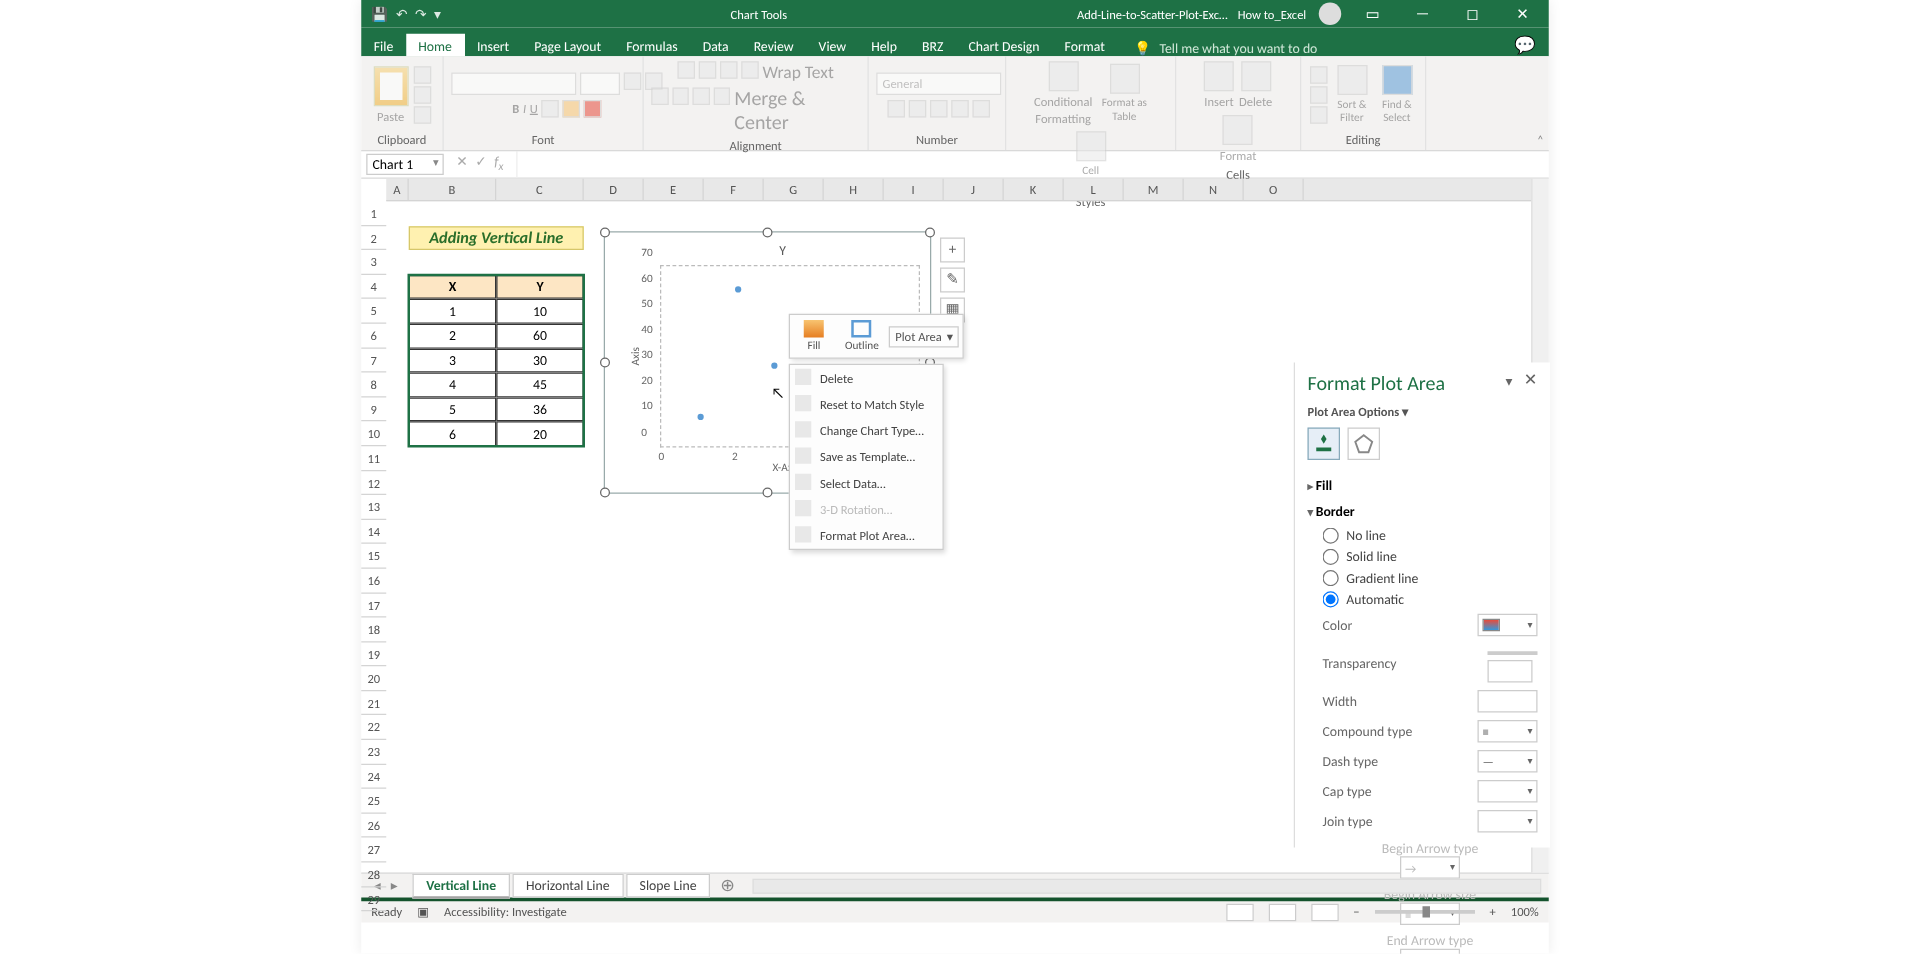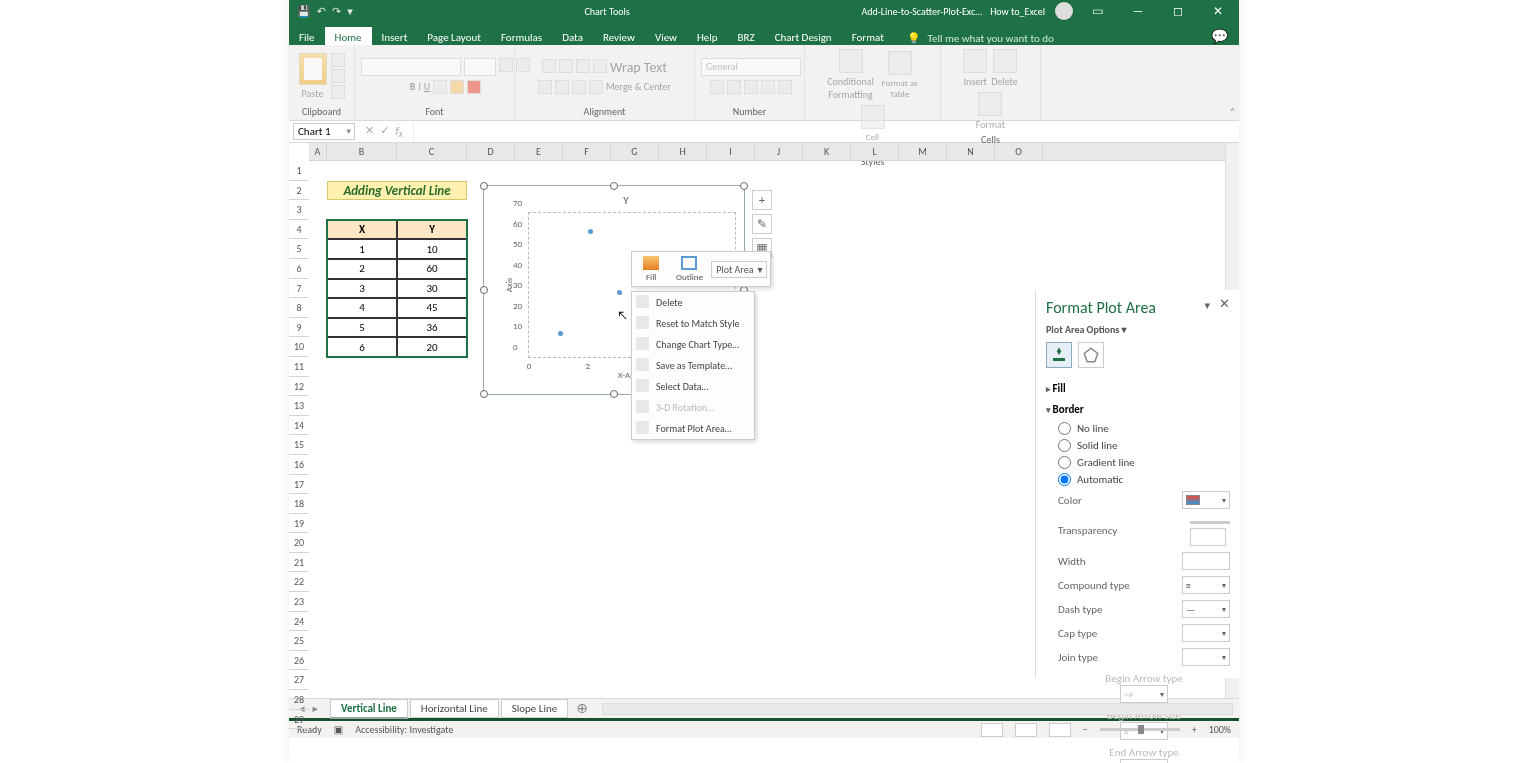--- a/index.html
+++ b/index.html
@@ -221,21 +221,21 @@
           <div class="icon-sm"></div>
           <div class="icon-sm"></div>
           <div class="icon-sm"></div>
           <span style="font-size:14px;">Wrap Text</span>
         </div>
         <div class="btn-row">
           <div class="icon-sm"></div>
           <div class="icon-sm"></div>
           <div class="icon-sm"></div>
           <div class="icon-sm"></div>
-          <span style="font-size:10px;">Merge &amp; Center</span>
+          <span style="font-size:16px;">Merge &amp; Center</span>
         </div>
       </div>
       <div class="label">Alignment</div>
     </div>
     <div class="group" style="width:110px;">
       <div class="controls" style="flex-direction:column;gap:4px;">
         <div class="dropdown-box">General</div>
         <div class="btn-row">
           <div class="icon-sm"></div>
           <div class="icon-sm"></div>
@@ -272,20 +272,38 @@
         <div class="big">
             <div class="icon-lg"></div>
             <span>Delete</span>
           </div>
         <div class="big">
             <div class="icon-lg"></div>
             <span>Format</span>
           </div>
       </div>
       <div class="label">Cells</div>
+    </div>
+    <div class="group" style="width:100px;">
+      <div class="controls">
+        <div style="display:flex;flex-direction:column;gap:2px;">
+          <div class="icon-sm"></div>
+          <div class="icon-sm"></div>
+          <div class="icon-sm"></div>
+        </div>
+        <div class="big">
+            <div class="icon-lg"></div>
+            <span style="font-size:9px;text-align:center;width:32px;">Sort &amp; Filter</span>
+          </div>
+        <div class="big">
+            <div class="icon-lg" style="background:#5b9bd5;"></div>
+            <span style="font-size:9px;text-align:center;width:32px;">Find &amp; Select</span>
+          </div>
+      </div>
+      <div class="label">Editing</div>
     </div>
     <span class="collapse-ribbon">˄</span>
   </div>
 
   <div class="formula-row">
     <div class="namebox">Chart 1</div>
     <div class="fx-icons">
       <span>✕</span>
       <span>✓</span>
       <span><i>f<sub>x</sub></i></span>

